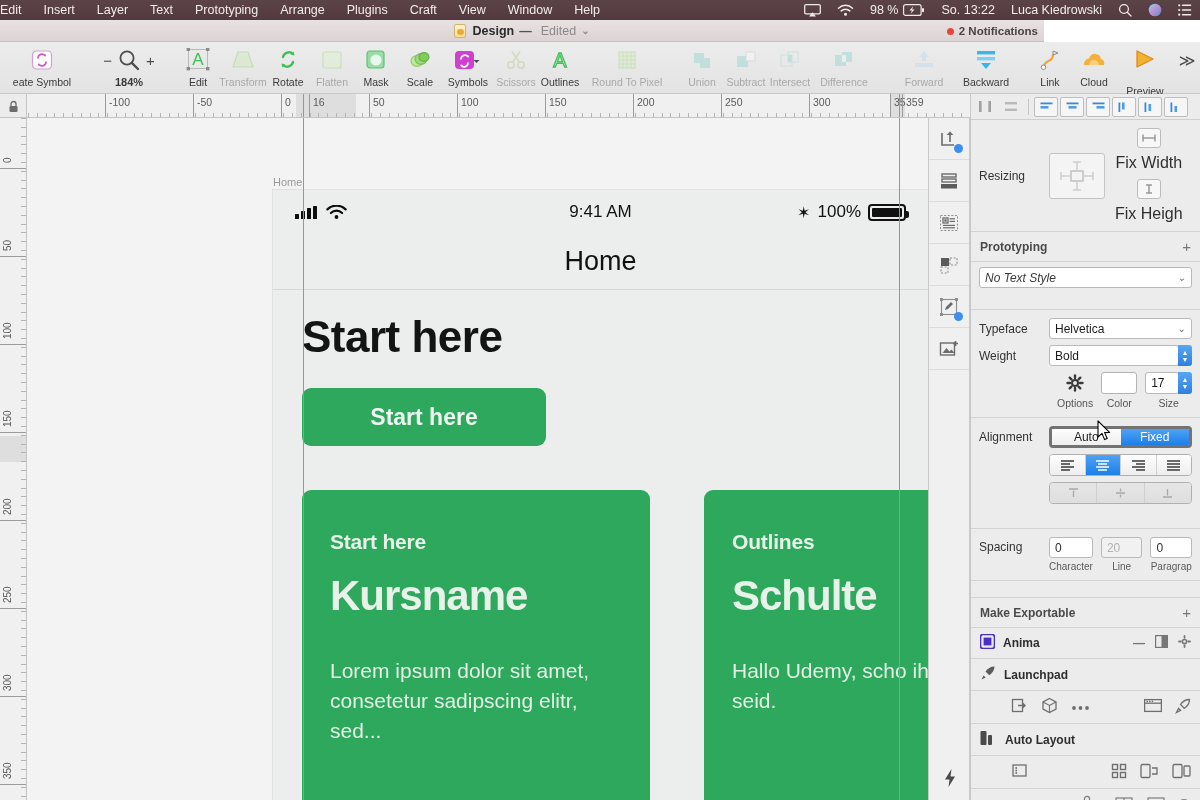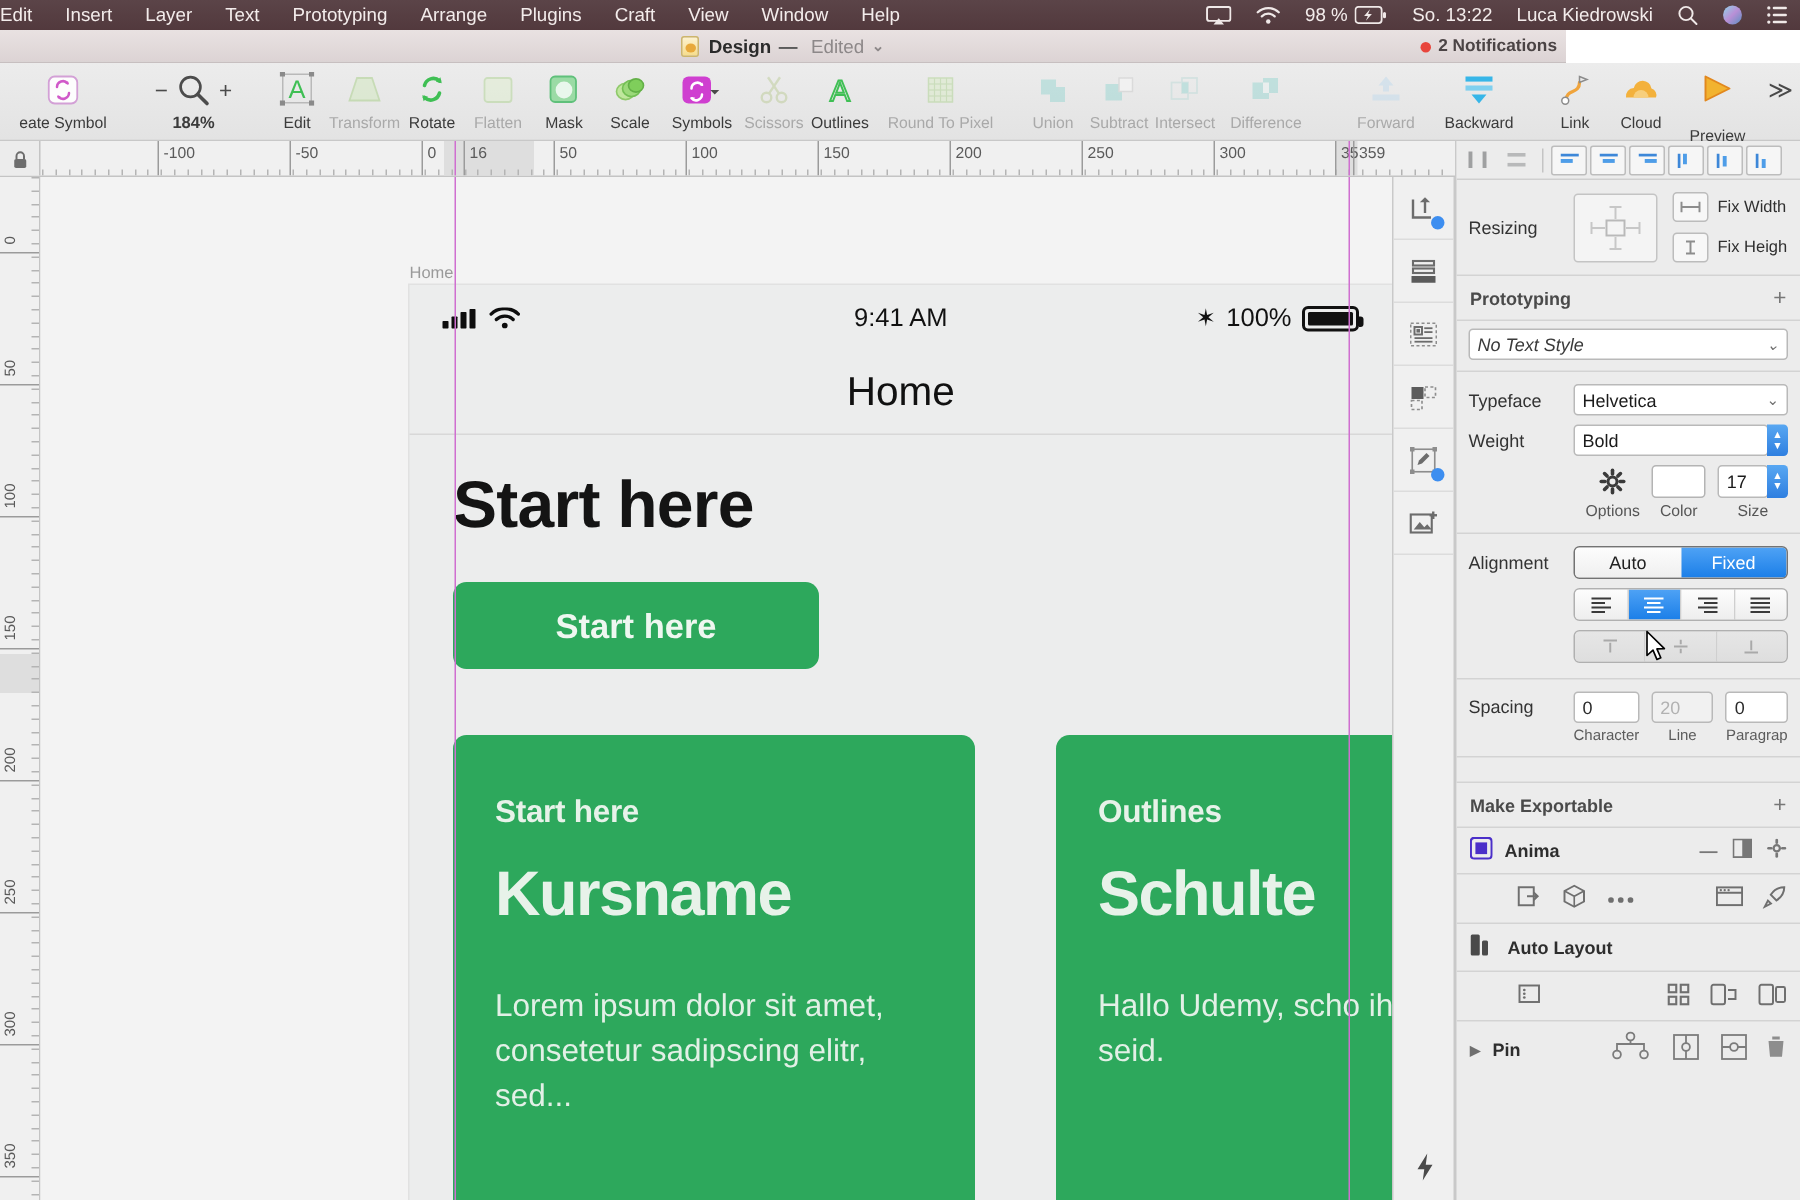--- a/index.html
+++ b/index.html
@@ -189,21 +189,21 @@
   .align-btn {
     width: 24px; height: 20px; display: flex; align-items: center; justify-content: center;
     border-radius: 2px;
   }
   .align-btn.box { border: 1px solid #bdbdbd; background: #f6f6f6; }
   .vsep { width: 1px; height: 16px; background: #c4c4c4; margin: 0 3px; }
 
   .isec { padding: 8px 8px 8px 8px; border-bottom: 1px solid #d3d3d3; }
   .isec.tight { padding: 5px 8px; }
   .irow { display: flex; align-items: center; margin-bottom: 6px; }
-  .irow:last-child { margin-bottom: 2px; }
+  .irow:last-child { margin-bottom: 16px; }
   .ilabel { width: 70px; font-size: 12px; color: #333; flex: 0 0 auto;}
   .sect-head {
     display:flex; align-items:center; justify-content:space-between;
     padding: 7px 9px; font-size: 12px; font-weight: bold; color: #4a4a4a;
     border-bottom: 1px solid #d3d3d3; background:#ececec;
   }
   .plus { font-size: 15px; color: #777; font-weight: normal; line-height: 1;}
   .field {
     background: #fff; border: 1px solid #b9b9b9; border-radius: 3px;
     height: 21px; display: flex; align-items: center; padding: 0 5px;
@@ -215,21 +215,21 @@
     width: 14px; height: 21px; background: linear-gradient(to bottom,#58a7f2,#2f7fe0);
     border-radius: 0 3px 3px 0; margin-left: -1px;
     display: flex; flex-direction: column; align-items: center; justify-content: center;
     color: #fff; font-size: 7px; line-height: 7px; flex: 0 0 auto;
   }
   .triple { display: flex; align-items: flex-start; gap: 8px; padding-left: 78px; }
   .tcell { display: flex; flex-direction: column; align-items: center; }
   .tcell .cap { font-size: 10.5px; color: #555; margin-top: 3px; }
   .swatch { width: 36px; height: 22px; background: #fff; border: 1px solid #b4b4b4; border-radius: 3px; }
   .gearbox { width: 30px; height: 22px; display:flex; align-items:center; justify-content:center; }
-  .segctl { display: flex; flex: 1 1 auto; height: 22px; border-radius: 4px; overflow: hidden; border: 1px solid #737373;}
+  .segctl { display: flex; flex: 1 1 auto; height: 22px; border-radius: 4px; overflow: hidden; border: 3px solid #737373;}
   .seg { flex: 1 1 0; display: flex; align-items: center; justify-content: center;
          font-size: 12px; background: linear-gradient(to bottom,#fdfdfd,#efefef); color: #222; }
   .seg.active { background: linear-gradient(to bottom,#4ea2f5,#1c7fe8); color: #fff; }
   .btnrow { display: flex; flex: 1 1 auto; height: 22px; border: 1px solid #b0b0b0; border-radius: 4px; overflow: hidden;}
   .btnrow .bcell { flex: 1 1 0; display:flex; align-items:center; justify-content:center;
         background: linear-gradient(to bottom,#fdfdfd,#eeeeee); border-right: 1px solid #cfcfcf;}
   .btnrow .bcell:last-child { border-right: none; }
   .btnrow .bcell.active { background: linear-gradient(to bottom,#4ea2f5,#1c7fe8); }
   .btnrow.disabled .bcell { background: linear-gradient(to bottom,#e6e6e6,#dedede); }
   .spacegrp { display: flex; gap: 8px; padding-left: 78px; }
@@ -252,21 +252,21 @@
   .plugtools {
     display: flex; align-items: center; gap: 13px; padding: 6px 9px;
     border-bottom: 1px solid #d3d3d3; color: #6f6f6f;
   }
   .plugtools .sp { margin-left: auto; }
   .resizebox {
     width: 56px; height: 46px; background: #f4f4f4; border: 1px solid #c4c4c4; border-radius: 3px;
     display:flex; align-items:center; justify-content:center;
   }
   .fixcol { display: flex; flex-direction: column; gap: 7px; margin-left: 10px; }
-  .fixrow { display: flex; align-items: center; gap: 6px; font-size: 11px; color: #2f2f2f; }
+  .fixrow { display: flex; align-items: center; gap: 6px; font-size: 16px; color: #2f2f2f; flex-direction: column; }
   .fixbtn { width: 24px; height: 20px; border: 1px solid #bcbcbc; border-radius: 3px; background: #f7f7f7;
      display:flex; align-items:center; justify-content:center;}
 </style>
 </head>
 <body>
 
 <div id="app">
 
   <div class="menubar">
     <div class="mi first">Edit</div>
@@ -1283,20 +1283,29 @@
                 <line x1="6.5" y1="1" x2="6.5" y2="2.8"></line>
                 <line x1="6.5" y1="10.2" x2="6.5" y2="12"></line>
                 <line x1="1" y1="6.5" x2="2.8" y2="6.5"></line>
                 <line x1="10.2" y1="6.5" x2="12" y2="6.5"></line>
               </g>
             </svg>
         </span>
       </span>
     </div>
 
+    <div class="plugrow">
+      <span>
+        <svg width="16" height="16" viewBox="0 0 16 16">
+            <path d="M14.5 1.5c-4 0-7 2-9 5l3.8 3.8c3-2 5.2-5.2 5.2-8.8z" fill="#5b5b5b"></path>
+            <path d="M3.6 10.4 1.5 14.5l4.1-2.1z" fill="#5b5b5b"></path>
+          </svg>
+      </span>
+      <span>Launchpad</span>
+    </div>
     <div class="plugtools">
       <span style="width:18px;"></span>
       <span>
         <svg width="17" height="17" viewBox="0 0 17 17">
             <rect x="1.5" y="2.5" width="10" height="12" fill="none" stroke="#6f6f6f" stroke-width="1.3"></rect>
             <path d="M7 8.5h7M11.5 6l2.6 2.5-2.6 2.5" fill="none" stroke="#6f6f6f" stroke-width="1.3"></path>
           </svg>
       </span>
       <span>
         <svg width="17" height="17" viewBox="0 0 17 17">

